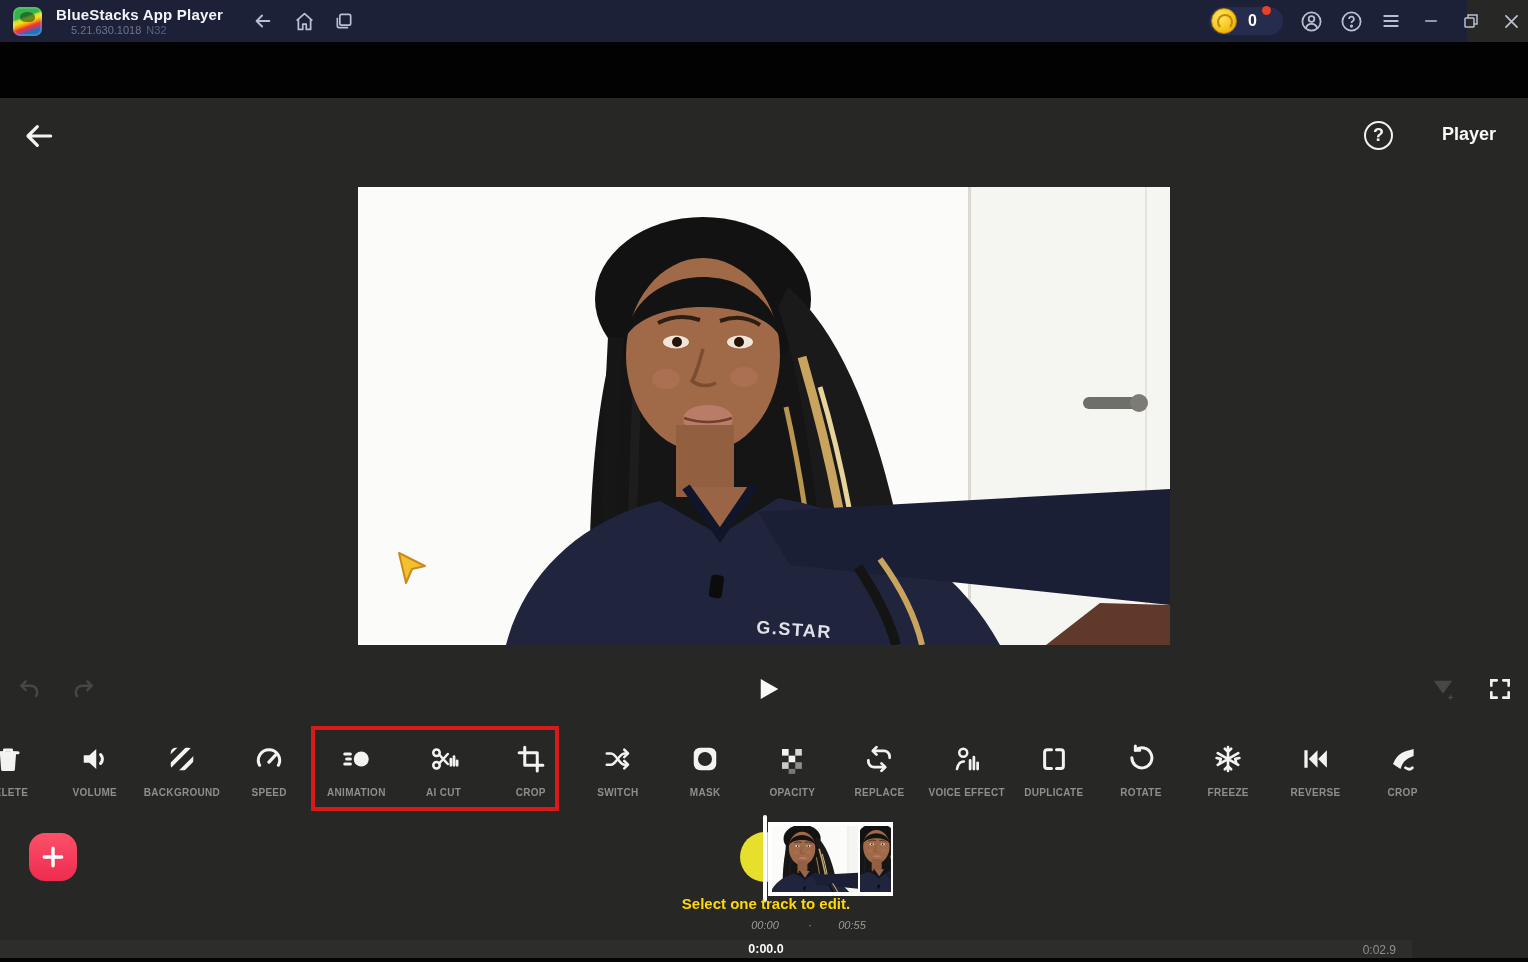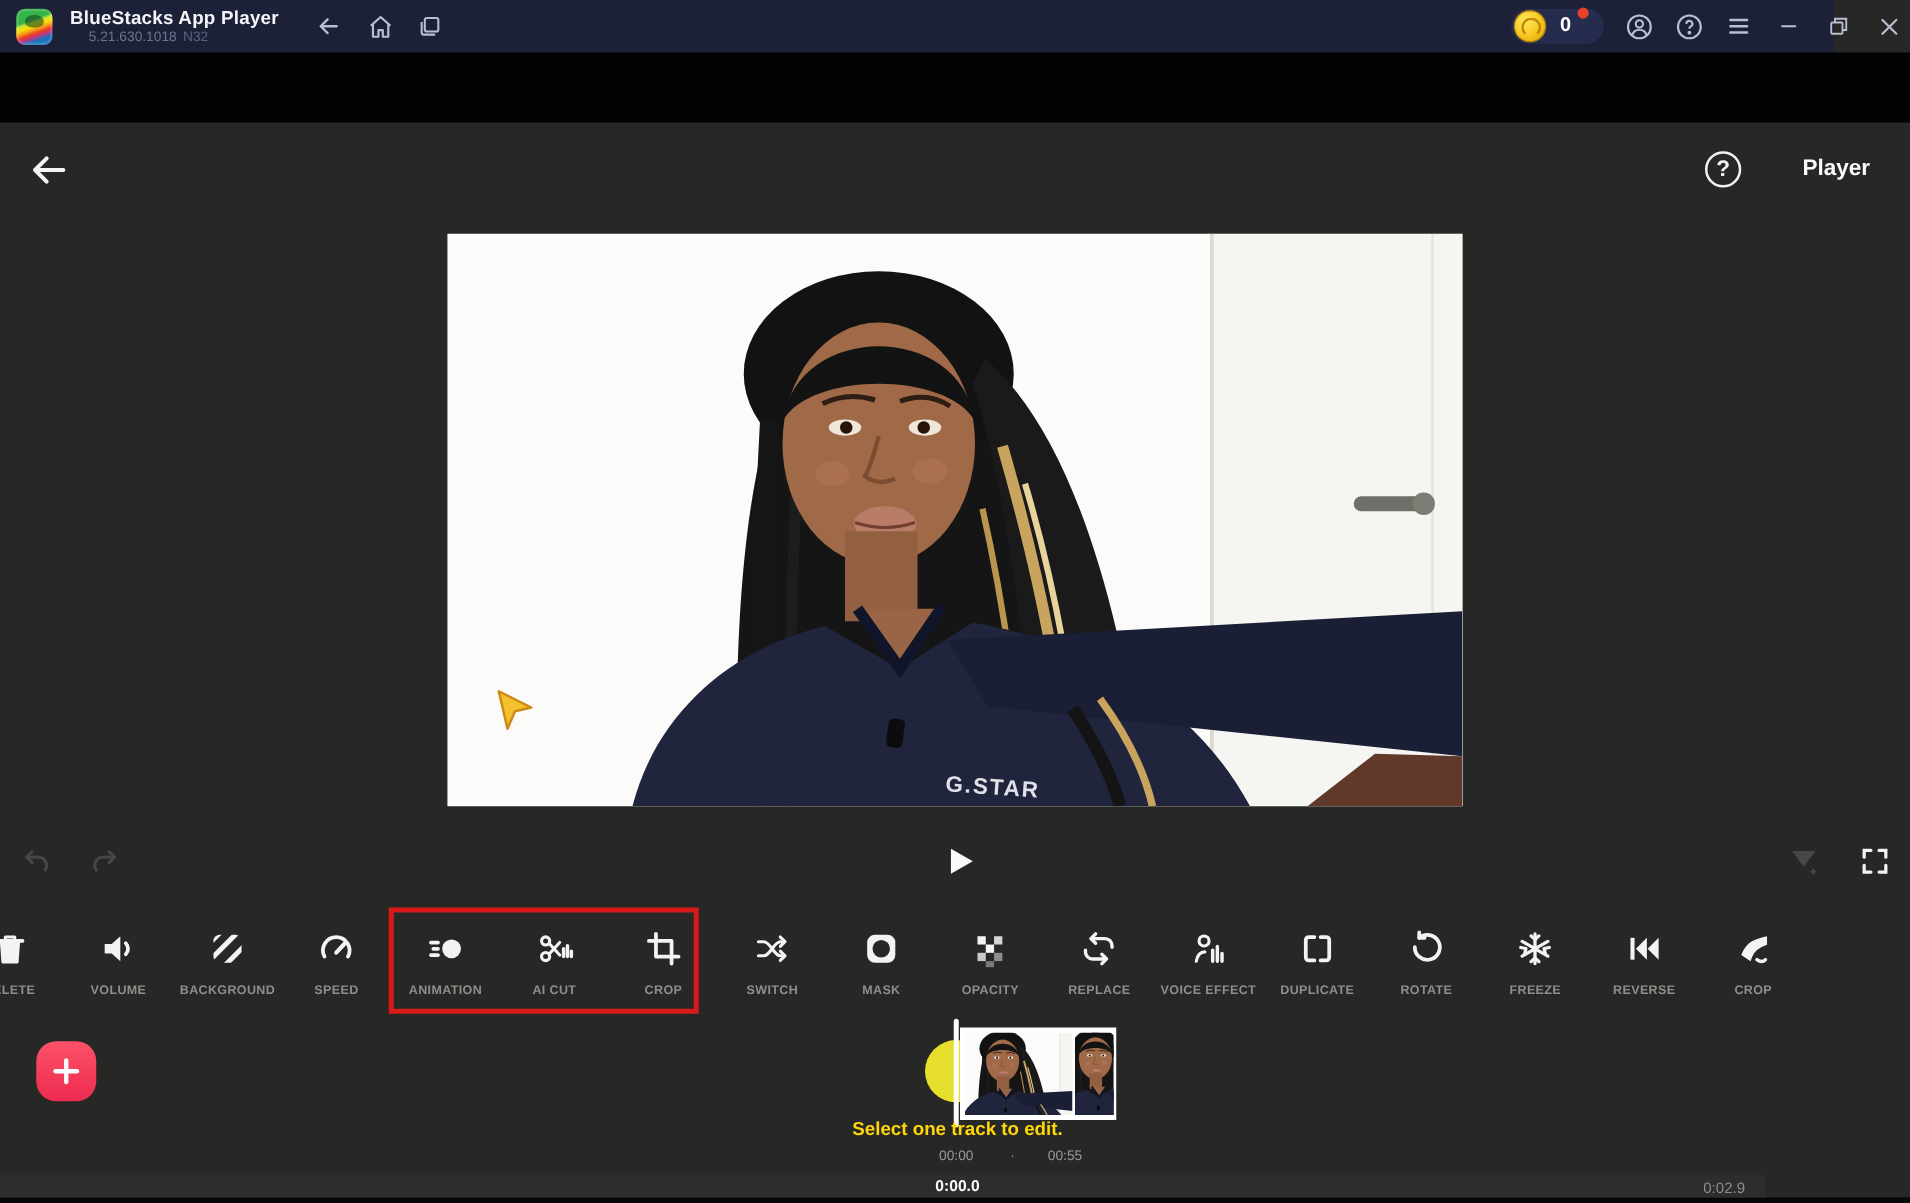--- a/index.html
+++ b/index.html
@@ -60,21 +60,21 @@
   .add-btn { position:absolute; left:29px; top:833px; width:48px; height:48px; border-radius:16px;
     background:linear-gradient(180deg,#fb5168 0%,#ee2b50 100%); display:flex; align-items:center; justify-content:center; color:#fff; cursor:pointer; z-index:4;}
   .yellow-circle { position:absolute; left:740px; top:832px; width:50px; height:50px; border-radius:50%; background:#e6df2b; z-index:1; }
   .thumbstrip { position:absolute; left:768px; top:822px; width:125px; height:74px; background:#fff; z-index:2; display:flex; align-items:center; cursor:pointer; }
   .thumb { height:66px; background:#fff; overflow:hidden; flex:none; }
   .thumb svg { display:block; width:100%; height:100%; }
   .t1 { width:86px; margin-left:4px; }
   .t2 { width:31px; margin-left:2px; }
   .playhead { position:absolute; left:763px; top:815px; width:4px; height:87px; background:#fdfdfd; z-index:3; border-radius:2px; cursor:ew-resize; }
   .track-hint { position:absolute; left:616px; top:895px; width:300px; text-align:center; color:#ffd60a; font-size:15px; font-weight:bold; z-index:4; }
-  .tick-row { position:absolute; left:0; top:919px; width:1528px; height:16px; font-size:11px; color:#9b9b99; z-index:4; }
+  .tick-row { position:absolute; left:0; top:919px; width:1528px; height:16px; font-size:11px; color:#9b9b99; z-index:4;font-style:italic; }
   .tick-start { position:absolute; left:765px; transform:translateX(-50%); }
   .tick-sep   { position:absolute; left:810px; transform:translateX(-50%); }
   .tick-end   { position:absolute; left:852px; transform:translateX(-50%); }
 
   
   .infobar { position:absolute; left:0; top:940px; width:1412px; height:18px; background:#2d2d2b; z-index:4; }
   .cur-time { position:absolute; left:766px; top:2px; transform:translateX(-50%); color:#fafafa; font-size:12.5px; font-weight:bold; }
   .tot-time { position:absolute; right:16px; top:3px; color:#8f8f8d; font-size:12px;padding-left:30px; }
 </style>
 </head>

